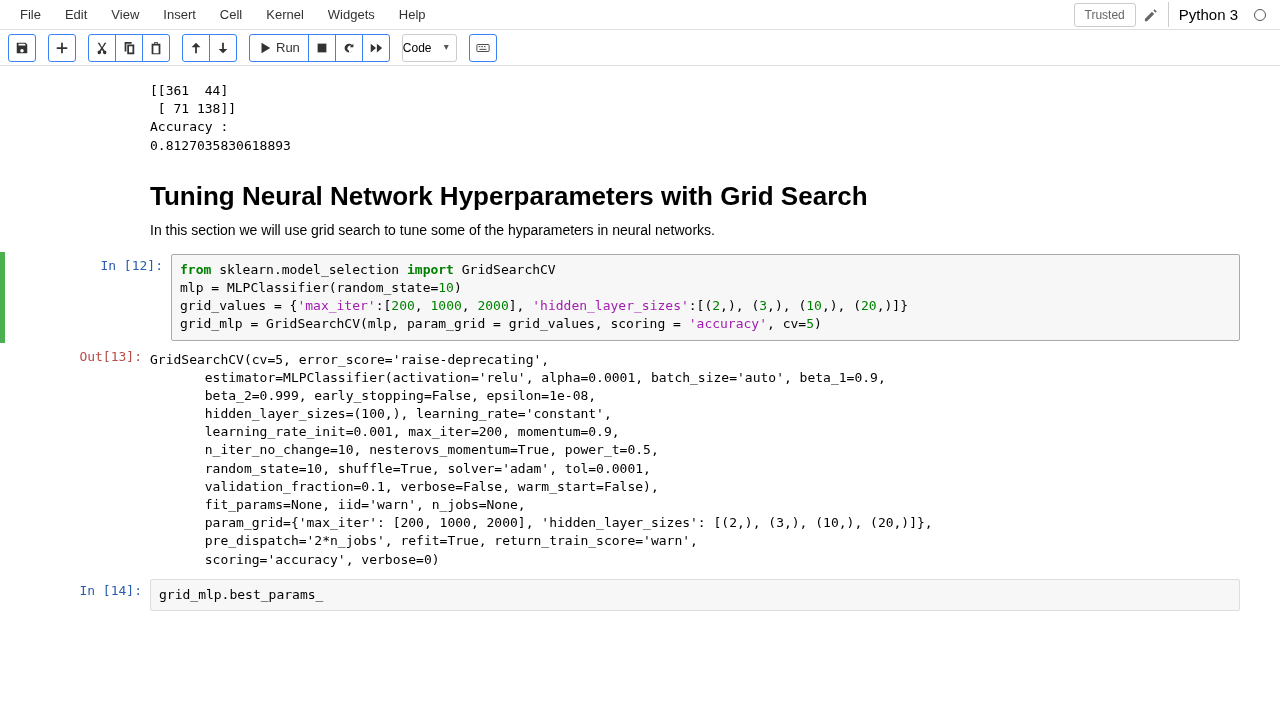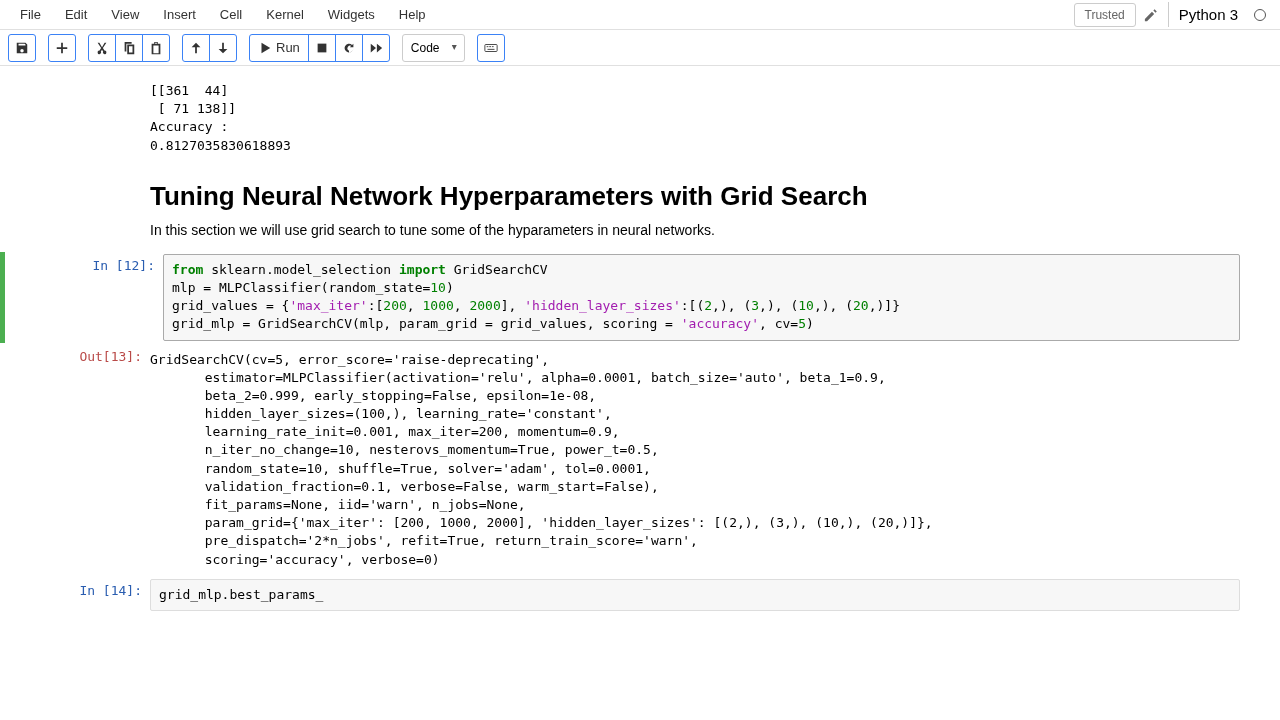--- a/index.html
+++ b/index.html
@@ -14,28 +14,28 @@
 .menubar .kernel-indicator { width: 12px; height: 12px; border: 1.5px solid #555; border-radius: 50%; margin-left: 6px; margin-right: 6px; }
 
 .toolbar { display: flex; align-items: center; height: 36px; border-bottom: 1px solid #e0e0e0; padding: 0 8px; gap: 2px; }
 .toolbar .btn { width: 28px; height: 28px; border: 1px solid #3b82f6; border-radius: 3px; background: #fff; display: flex; align-items: center; justify-content: center; cursor: pointer; color: #333; }
 .toolbar .btn-group { display: flex; gap: 0; }
 .toolbar .btn-group .btn { border-radius: 0; margin-left: -1px; }
 .toolbar .btn-group .btn:first-child { border-radius: 3px 0 0 3px; margin-left: 0; }
 .toolbar .btn-group .btn:last-child { border-radius: 0 3px 3px 0; }
 .toolbar .sep { width: 8px; }
 .toolbar .run-btn { width: auto; padding: 0 8px; gap: 4px; }
-.toolbar select { height: 28px; border: 1px solid #ccc; border-radius: 3px; padding: 0 24px 0 8px; font-size: 12px; background: #fff; appearance: none; position: relative; }
+.toolbar select { height: 28px; border: 1px solid #ccc; border-radius: 3px; padding: 0 24px 0 0; font-size: 12px; background: #fff; appearance: none; position: relative; }
 .toolbar .select-wrap { position: relative; }
 .toolbar .select-wrap::after { content: '▾'; position: absolute; right: 8px; top: 7px; pointer-events: none; font-size: 10px; color: #555; }
 
 .notebook { padding: 8px 0 20px 0; }
 
 .cell { display: flex; margin: 0; padding: 2px 0; }
-.cell.selected { border-left: 5px solid #4caf50; padding-left: 8px; }
+.cell.selected { border-left: 5px solid #4caf50; padding-left: 16px; }
 .cell.selected .input-area { border: 1px solid #aaa; background: #f7f7f7; }
 .prompt { width: 150px; text-align: right; padding: 4px 8px 4px 0; font-family: monospace; font-size: 13px; flex-shrink: 0; }
 .prompt.in { color: #2a5db0; }
 .prompt.out { color: #b94a48; padding-left: 36px; }
 .cell-body { flex: 1; padding-right: 40px; }
 .input-area { border: 1px solid #ddd; border-radius: 2px; background: #f7f7f7; padding: 6px 8px; font-family: monospace; font-size: 13px; line-height: 1.4; white-space: pre; overflow-x: auto; }
 .output-area { padding: 6px 0; font-family: monospace; font-size: 13px; line-height: 1.4; white-space: pre; }
 .md-cell .cell-body { padding-left: 0; }
 .md-cell h2 { font-size: 26px; font-weight: bold; margin: 16px 0 10px 0; }
 .md-cell p { font-size: 14px; font-family: "Helvetica Neue", Helvetica, Arial, sans-serif; margin-bottom: 12px; }

